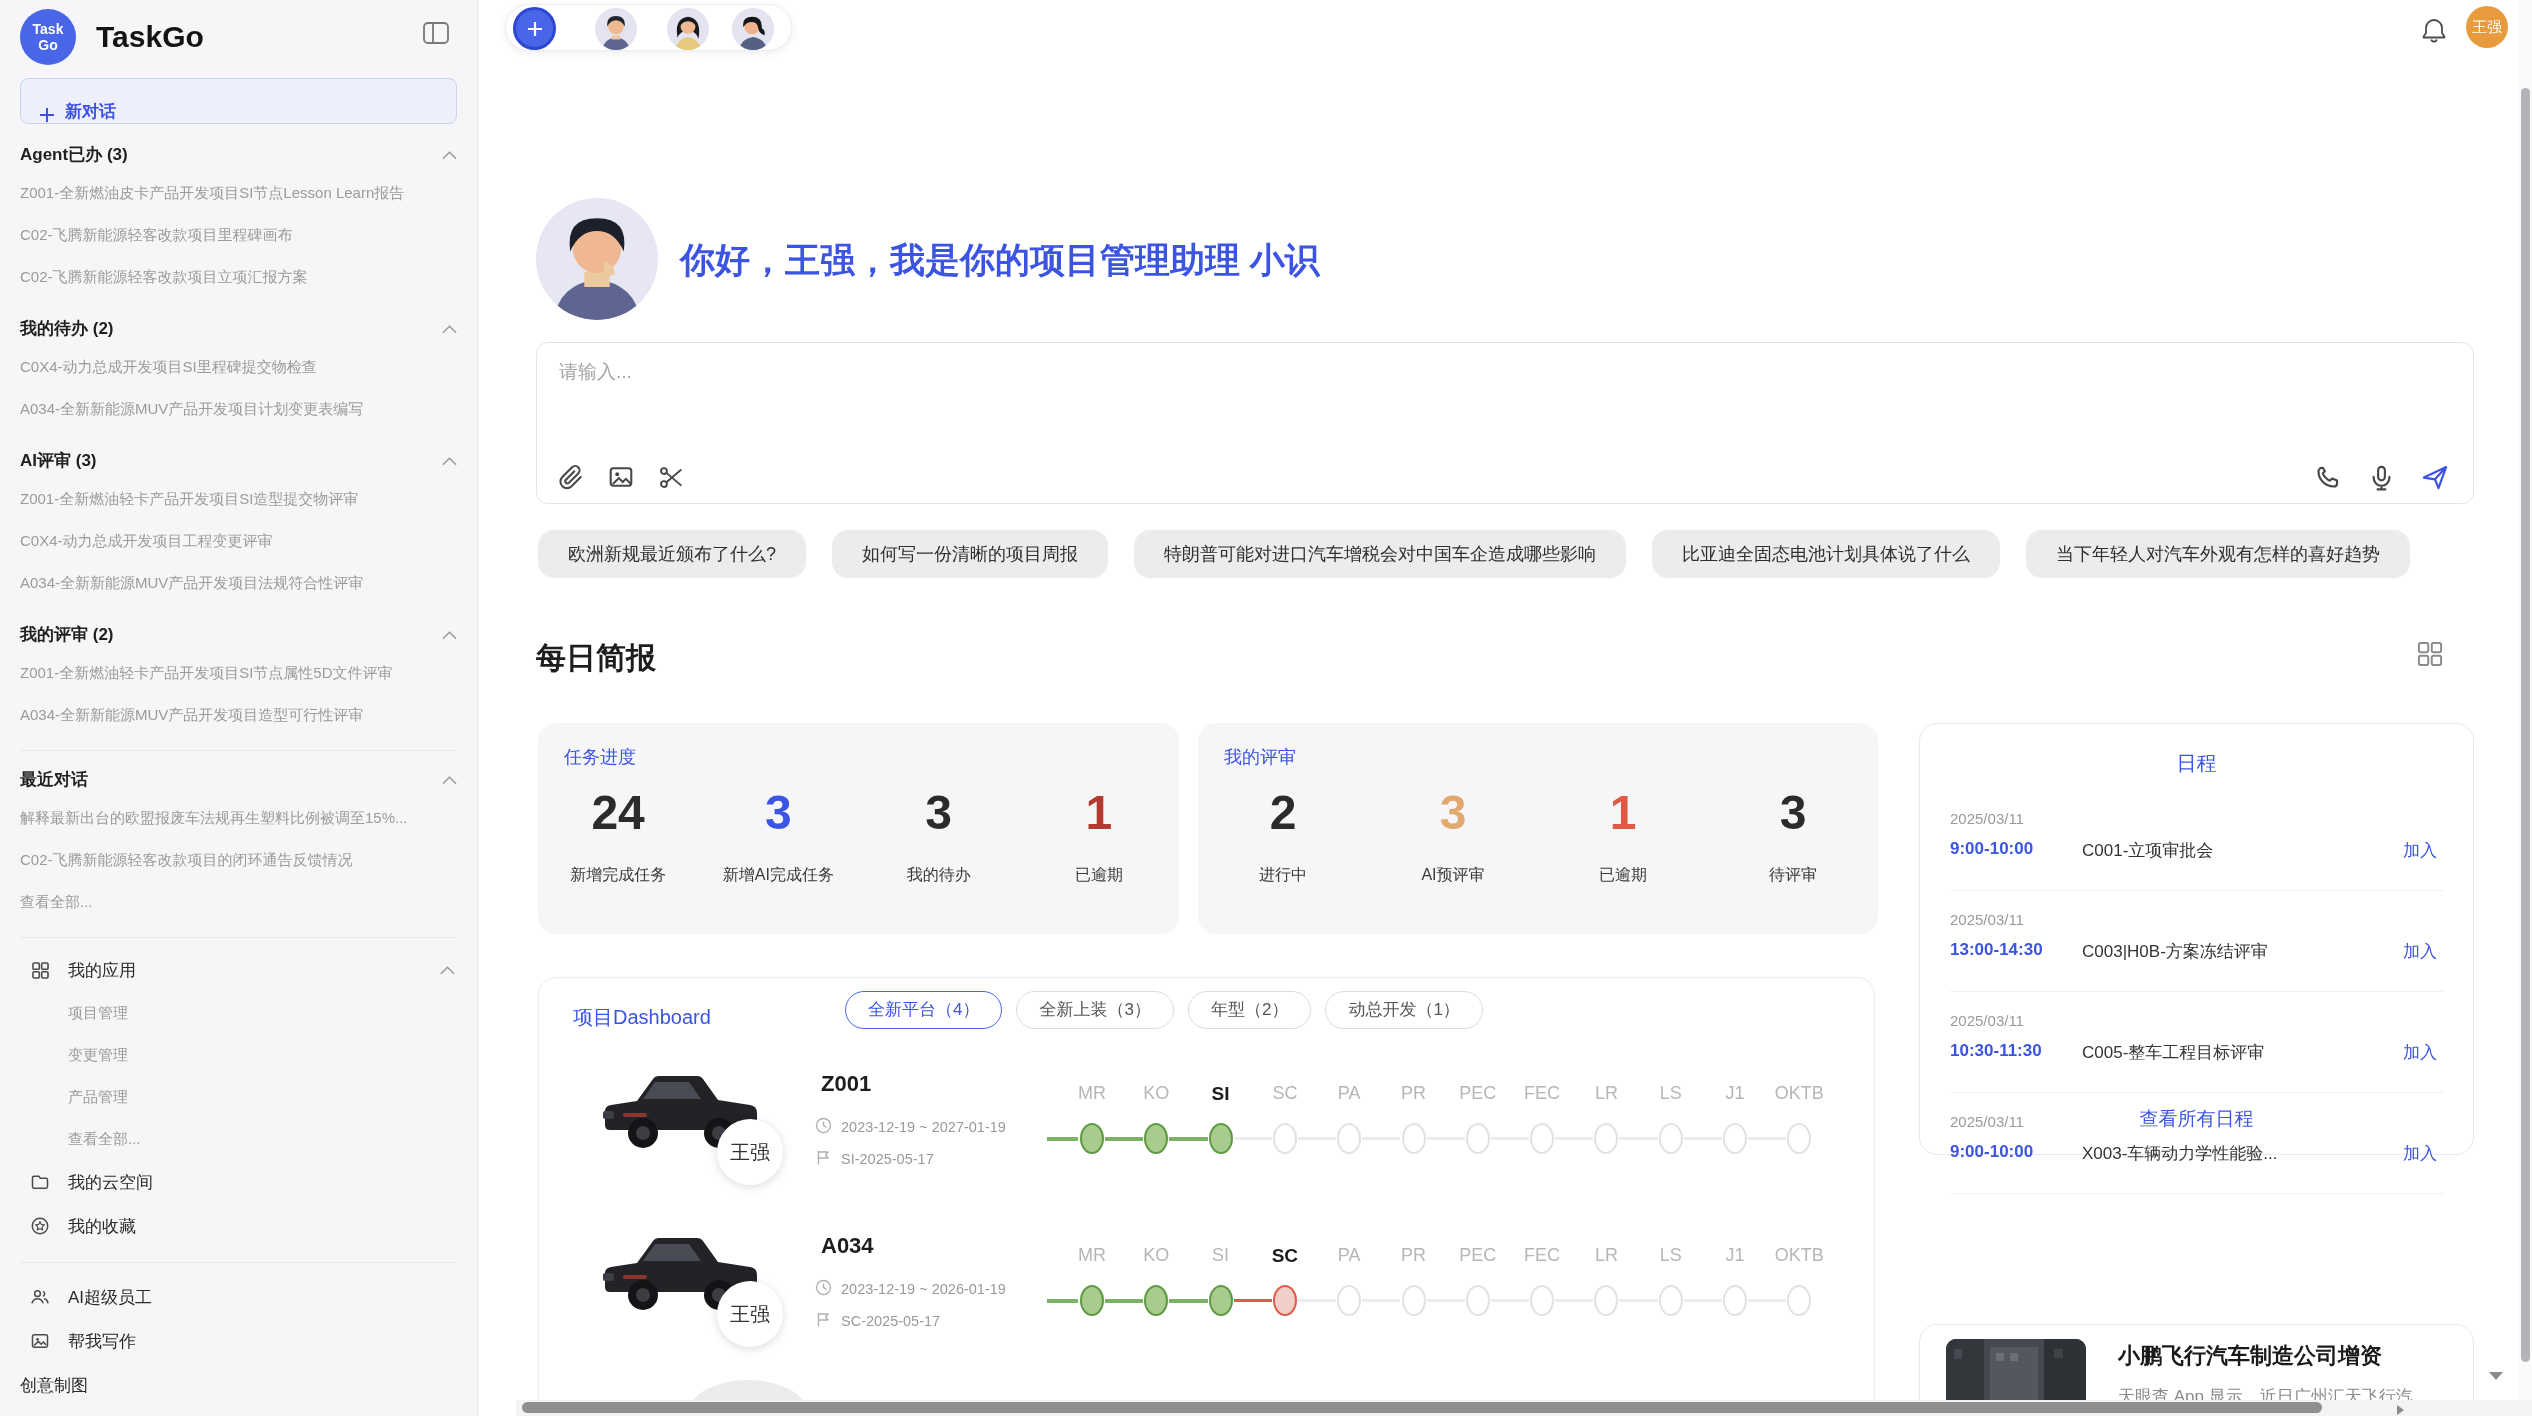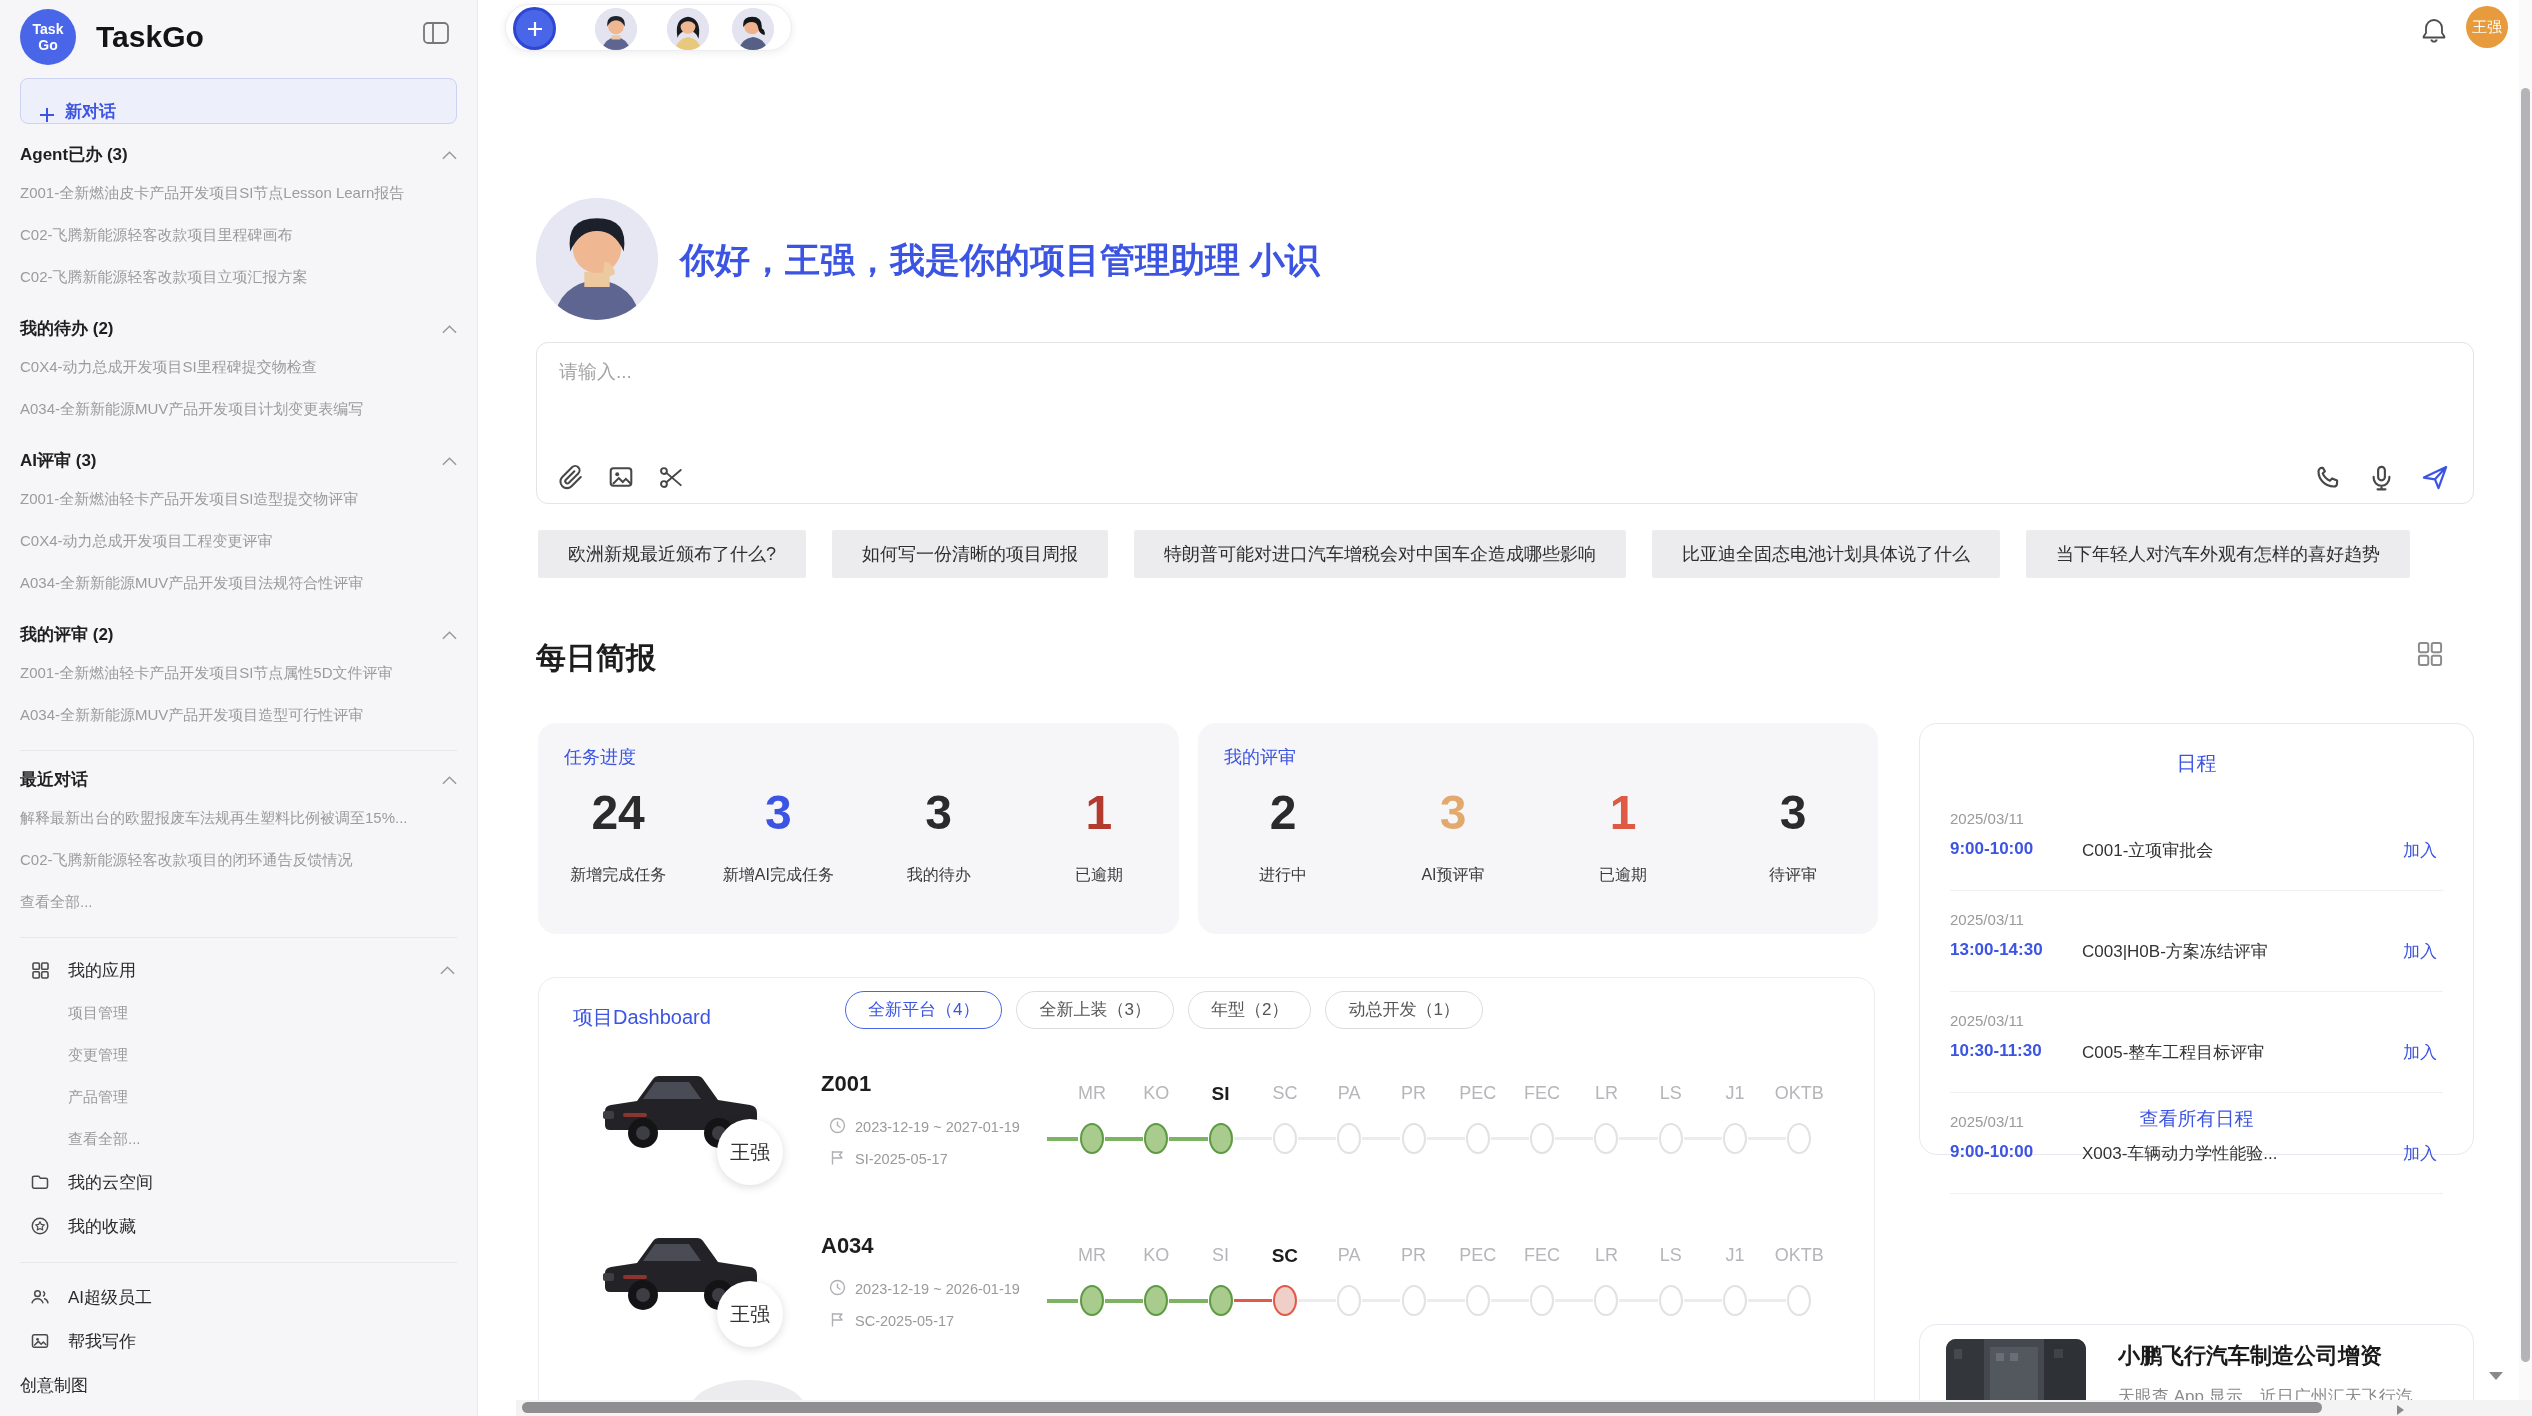--- a/index.html
+++ b/index.html
@@ -40,21 +40,21 @@
   
   .input-card { position:absolute; left:536px; top:342px; width:1938px; height:162px; border:1.5px solid #e3e3e8; border-radius:12px; background:#fff; }
   .input-card textarea { position:absolute; left:22px; top:16px; width:1860px; height:84px; border:none; outline:none; resize:none; font-size:19px; color:#333; font-family:inherit; background:transparent; }
   .input-card textarea::placeholder { color:#a5a5a8; }
   .in-icons-left { position:absolute; left:20px; bottom:12px; display:flex; gap:22px; }
   .in-icons-right { position:absolute; right:24px; bottom:12px; display:flex; gap:26px; }
   .icon-btn { width:28px; height:28px; display:flex; align-items:center; justify-content:center; cursor:pointer; }
 
   
   .chips { position:absolute; left:538px; top:530px; display:flex; gap:26px; }
-  .chip { height:48px; line-height:48px; padding:0 30px; background:#ececee; border-radius:2px; font-size:18px; color:#2f2f2f; white-space:nowrap; cursor:pointer; }
+  .chip { height:48px; line-height:48px; padding:0 30px; background:#ececee; border-radius:16px; font-size:18px; color:#2f2f2f; white-space:nowrap; cursor:pointer; }
 
   
   .briefing-title { position:absolute; left:536px; top:638px; width:1938px; text-align:left; font-size:30px; font-weight:700; color:#1d1d1d; }
   .briefing-grid { position:absolute; left:2416px; top:640px; width:28px; height:28px; cursor:pointer; }
   .stat-card { position:absolute; top:723px; height:211px; background:#f6f6f8; border-radius:18px; }
   .stat-card-0 { left:538px; width:641px; }
   .stat-card-1 { left:1198px; width:680px; }
   .stat-label { position:absolute; left:26px; top:22px; font-size:18px; color:#3c54e2; }
   .stat-grid { position:absolute; left:0; right:0; top:62px; display:flex; }
   .stat { flex:1; text-align:center; }
@@ -64,21 +64,21 @@
   
   .dash-card { position:absolute; left:538px; top:977px; width:1337px; height:440px; border:1.5px solid #ececf1; border-radius:18px; background:#fff; overflow:hidden; }
   .dash-title { position:absolute; left:34px; top:26px; font-size:20px; color:#3c54e2; }
   .dash-tabs { position:absolute; left:306px; top:13px; display:flex; gap:14px; }
   .tab { height:38px; line-height:35px; padding:0 22px; border:1.5px solid #dcdce0; border-radius:19px; font-size:17px; color:#555; background:#fff; white-space:nowrap; cursor:pointer; }
   .tab.active { border-color:#4a66e8; color:#3c54e2; }
   .project-row { position:absolute; left:0; width:1337px; height:162px; }
   .truck-box { position:absolute; left:56px; top:10px; width:170px; height:104px; }
   .owner-badge { position:absolute; left:178px; top:66px; width:66px; height:66px; border-radius:50%; background:#fff; box-shadow:0 2px 10px rgba(0,0,0,.14); display:flex; align-items:center; justify-content:center; font-size:20px; color:#333; }
   .p-code { position:absolute; left:282px; top:18px; font-size:22px; font-weight:700; color:#1d1d1d; }
-  .p-meta { position:absolute; left:290px; display:flex; align-items:center; gap:9px; font-size:14.5px; color:#9a9a9a; }
+  .p-meta { position:absolute; left:276px; display:flex; align-items:center; gap:9px; font-size:14.5px; color:#9a9a9a; }
   .mile-track { position:absolute; left:500px; top:30px; width:820px; height:100px; }
   .mlabel { position:absolute; top:0; width:64px; text-align:center; font-size:18px; color:#b6b6ba; }
   .mlabel.cur { color:#1d1d1f; font-weight:700; font-size:19px; }
   .mdot { position:absolute; top:40px; width:24px; height:31px; border-radius:50%; background:#fff; border:2px solid #e2e2e6; }
   .mdot.done { background:#a9cc8e; border:2.5px solid #5d9b43; }
   .mdot.overdue { background:#f0cfc9; border:2.5px solid #df5a49; }
   .mline { position:absolute; top:54px; height:3px; background:#ececef; }
   .mline.line-done { background:#7fb364; height:3.5px; }
   .mline.line-overdue { background:#df5a49; height:3px; }
   .third-row-hint { position:absolute; left:150px; top:402px; width:118px; height:64px; border-radius:50%; background:#ececee; }

